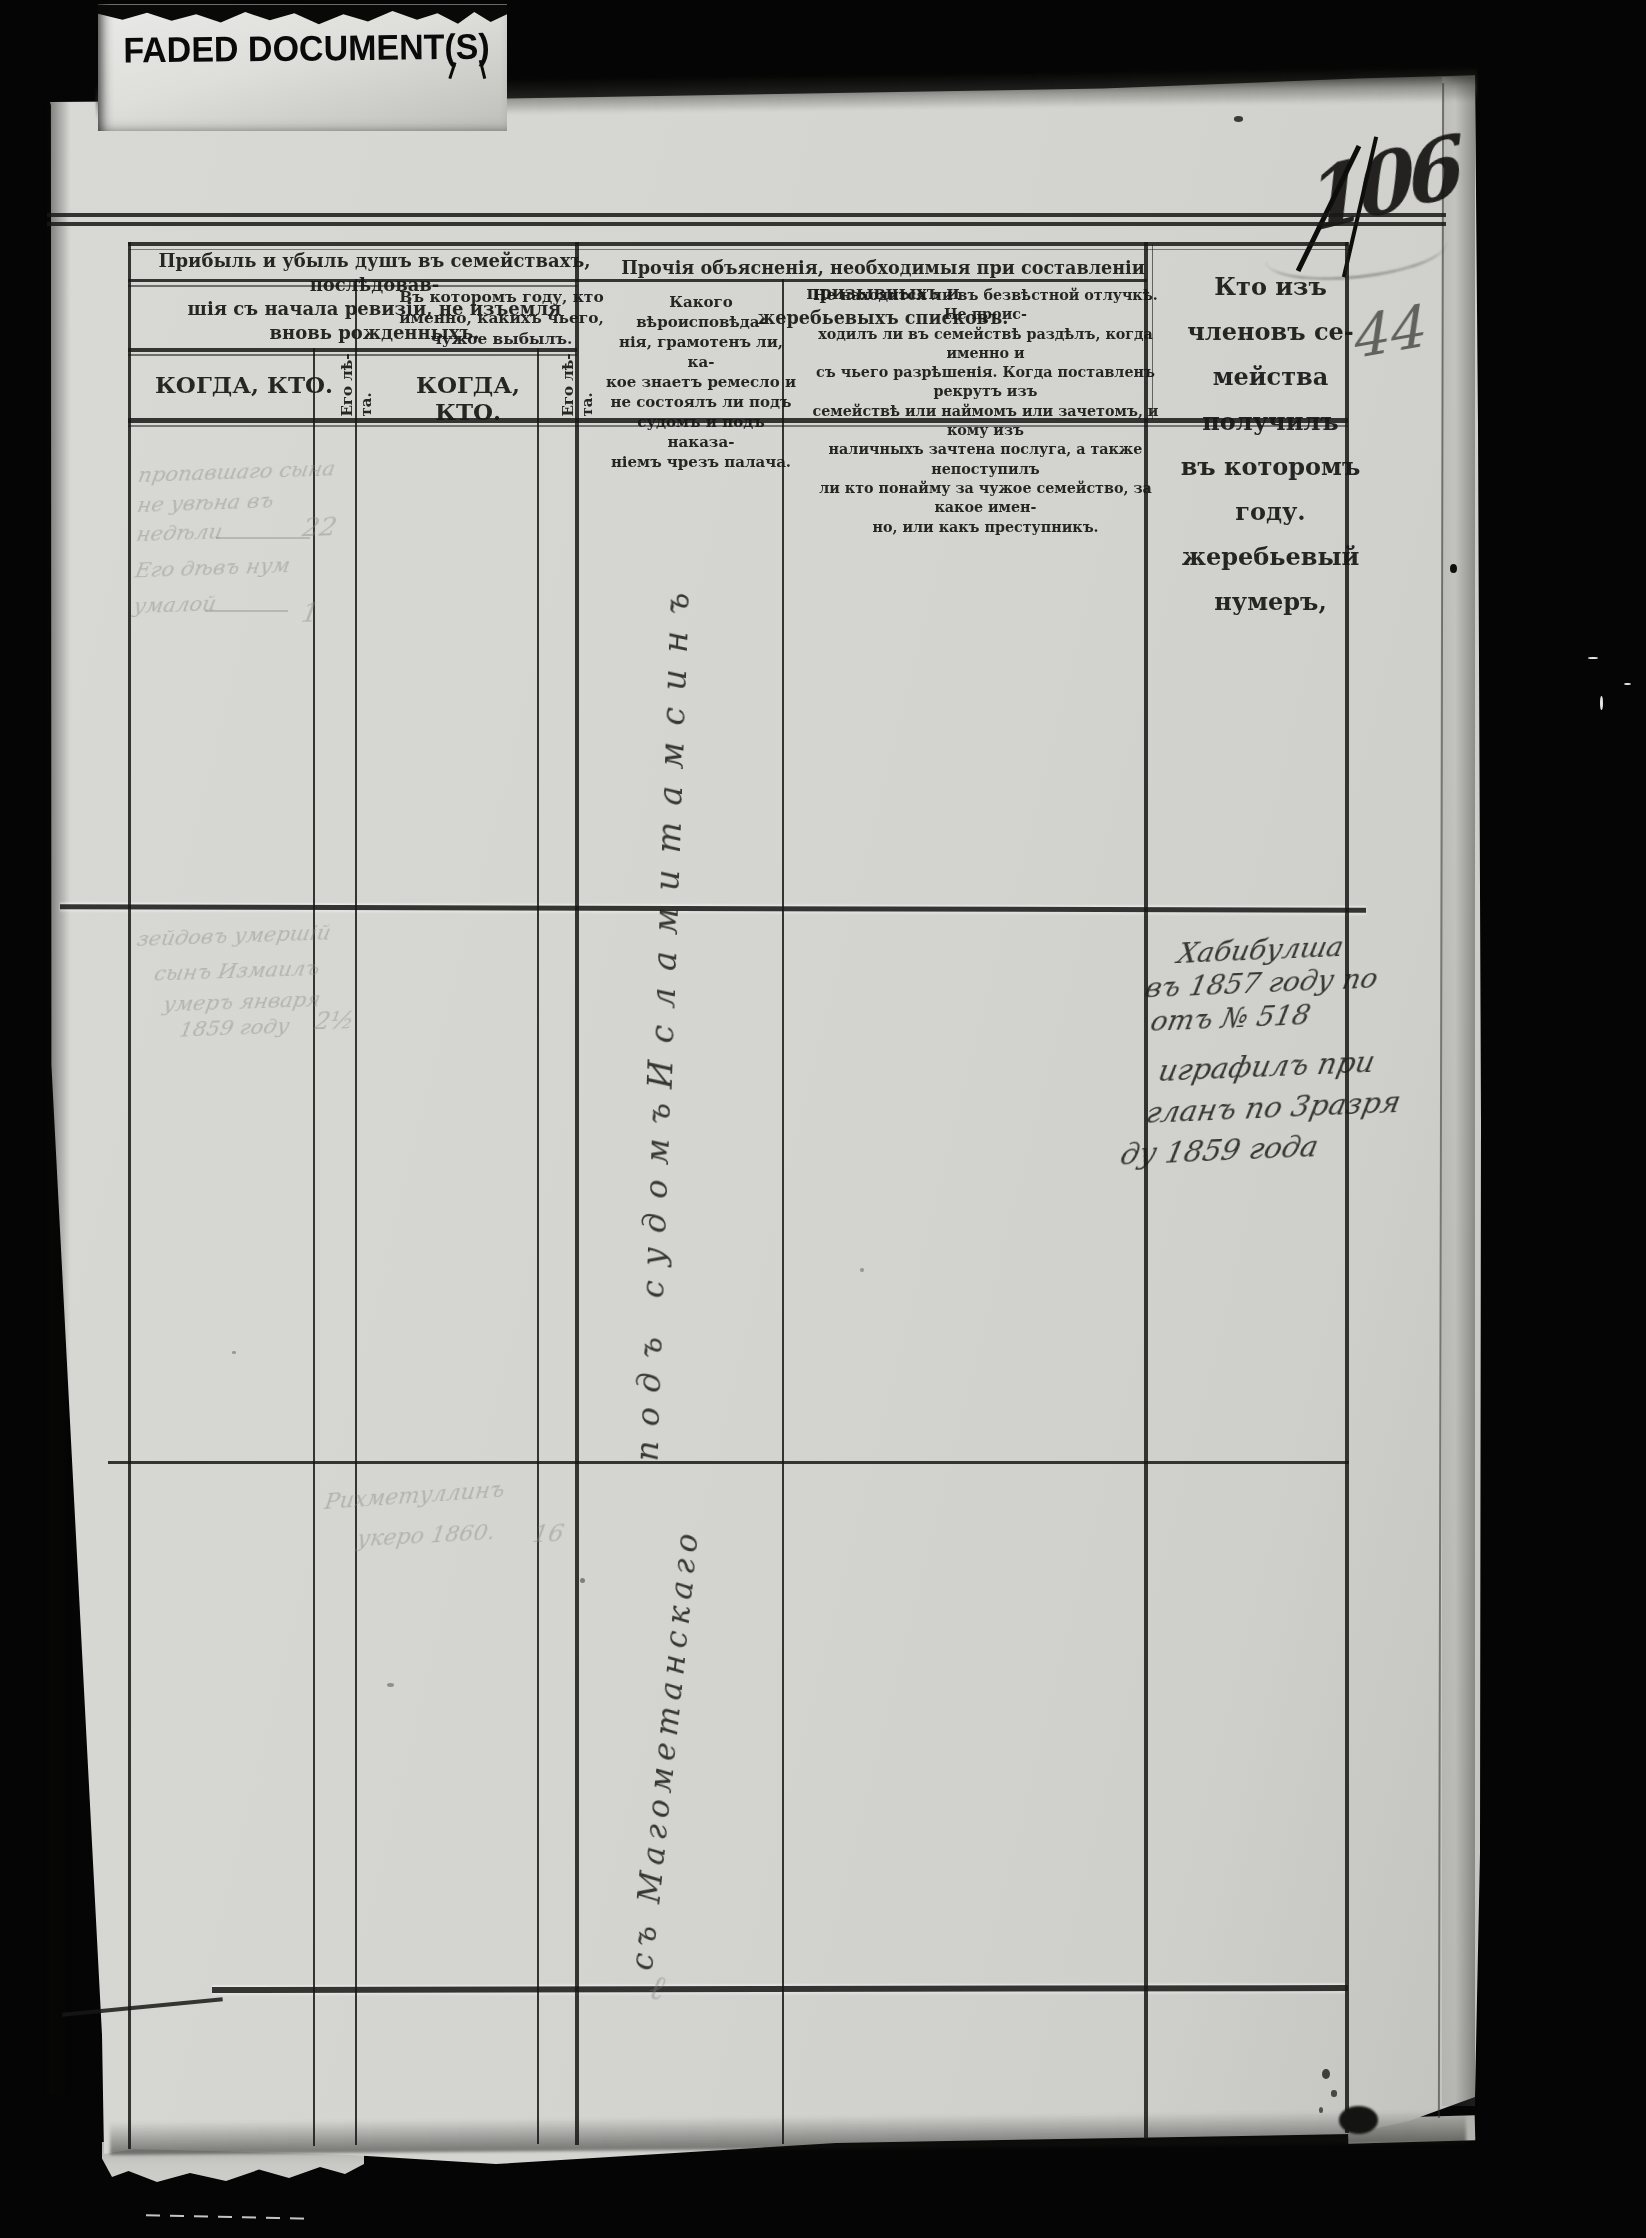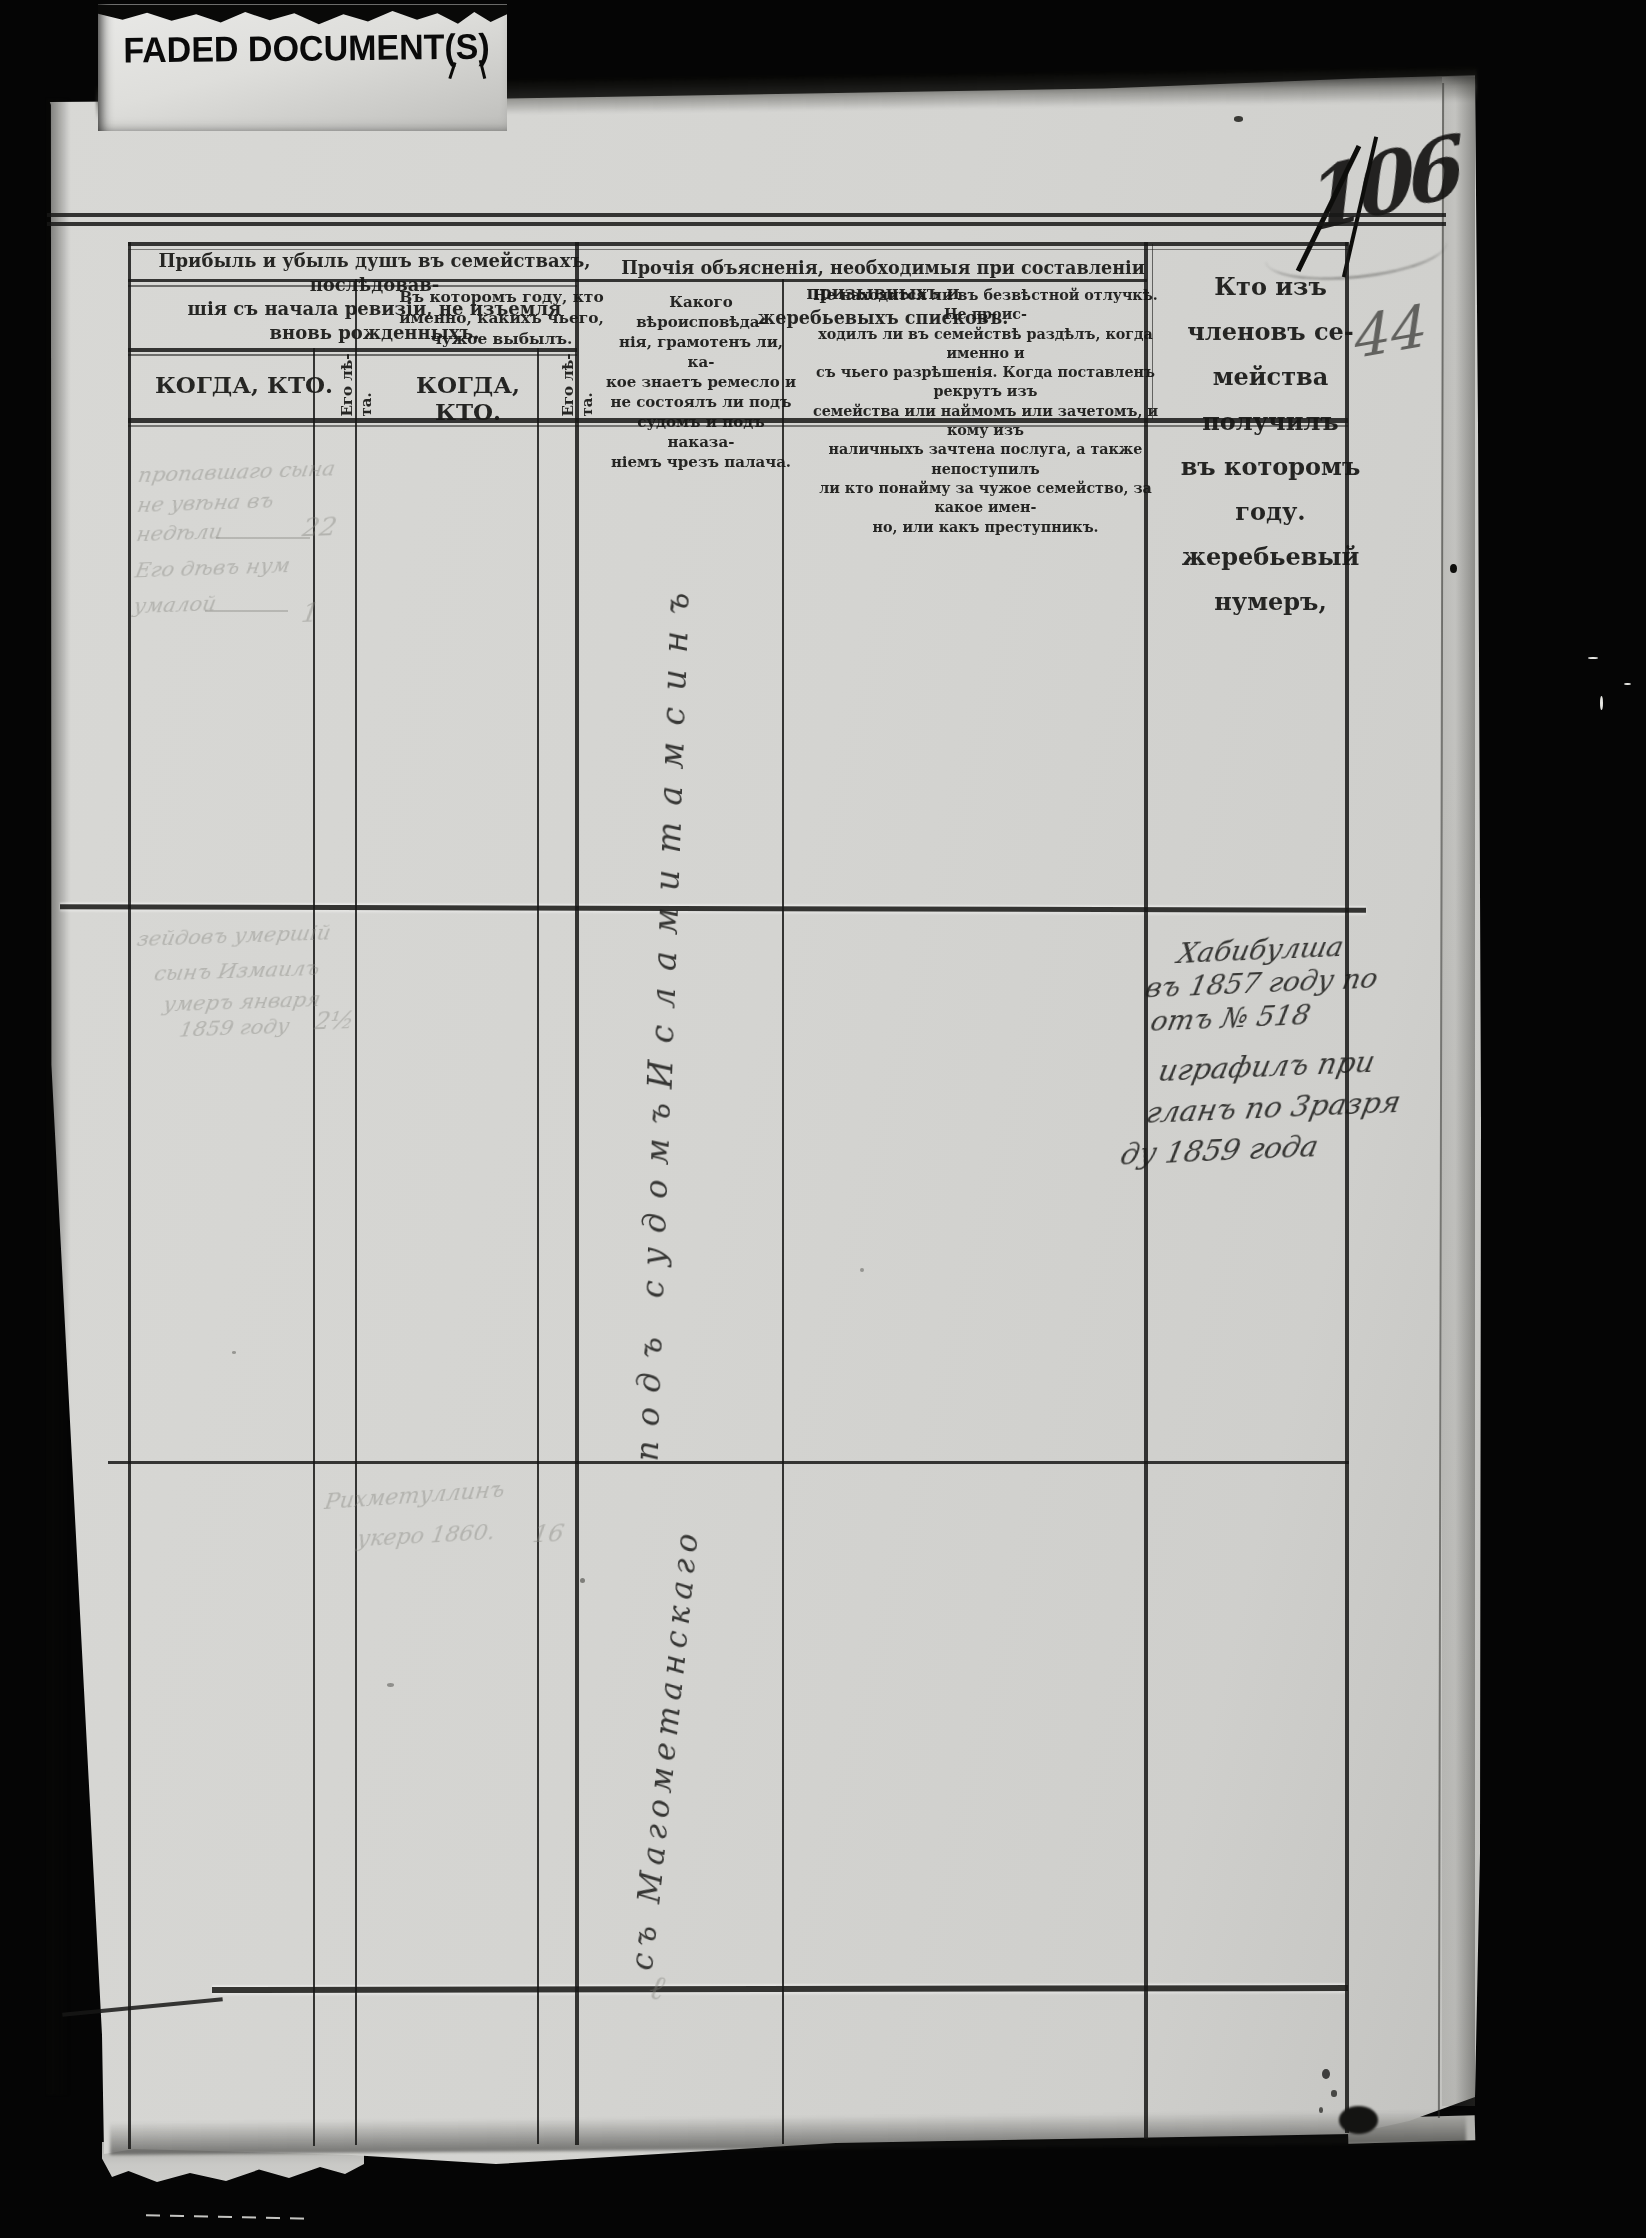--- a/index.html
+++ b/index.html
@@ -150,21 +150,21 @@
     <div>нія, грамотенъ ли, ка-</div>
     <div>кое знаетъ ремесло и</div>
     <div>не состоялъ ли подъ</div>
     <div>судомъ и подъ наказа-</div>
     <div>ніемъ чрезъ палача.</div>
   </div>
   <div class="print ctr" style="left:787px;top:286px;width:353px;font-size:14.3px;line-height:19.3px;">
     <div>Не находится ли въ безвѣстной отлучкѣ. Не проис-</div>
     <div>ходилъ ли въ семействѣ раздѣлъ, когда именно и</div>
     <div>съ чьего разрѣшенія. Когда поставленъ рекрутъ изъ</div>
-    <div>семейства или наймомъ или зачетомъ, и кому изъ</div>
+    <div>семействѣ или наймомъ или зачетомъ, и кому изъ</div>
     <div>наличныхъ зачтена послуга, а также непоступилъ</div>
     <div>ли кто понайму за чужое семейство, за какое имен-</div>
     <div>но, или какъ преступникъ.</div>
   </div>
 
   <div class="hand faded" style="left:139px;top:460px;font-size:21px;">пропавшаго сына</div>
   <div class="hand faded" style="left:138px;top:491px;font-size:21px;">не увѣна въ</div>
   <div class="hand faded" style="left:137px;top:521px;font-size:21px;">недѣли</div>
   <div class="fdash" style="left:216px;top:537px;width:94px;"></div>
   <div class="hand faded" style="left:303px;top:511px;font-size:26.5px;">22</div>

